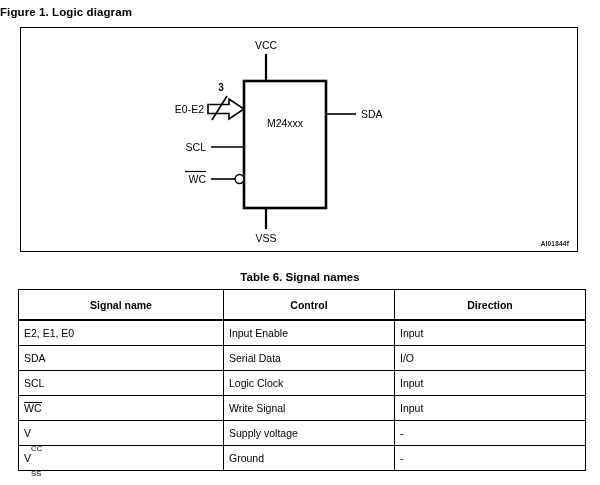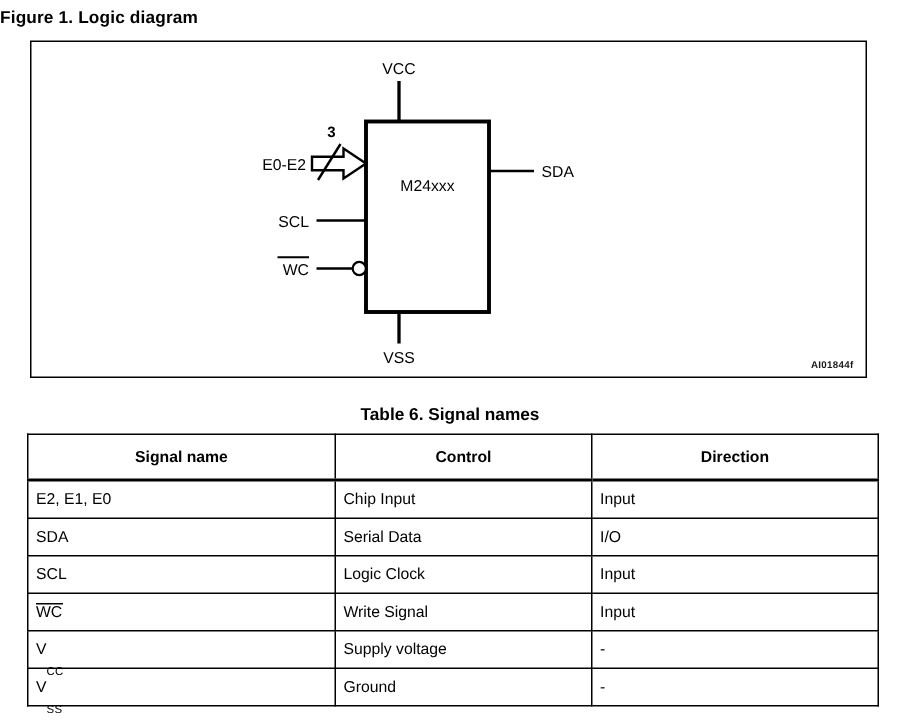--- a/index.html
+++ b/index.html
@@ -164,21 +164,21 @@
   <thead>
     <tr>
       <th class="col-sig">Signal name</th>
       <th class="col-fun">Control</th>
       <th class="col-dir">Direction</th>
     </tr>
   </thead>
   <tbody>
     <tr>
       <td>E2, E1, E0</td>
-      <td>Chip Input</td>
+      <td>Input Enable</td>
       <td>Input</td>
     </tr>
     <tr>
       <td>SDA</td>
       <td>Serial Data</td>
       <td>I/O</td>
     </tr>
     <tr>
       <td>SCL</td>
       <td>Logic Clock</td>

